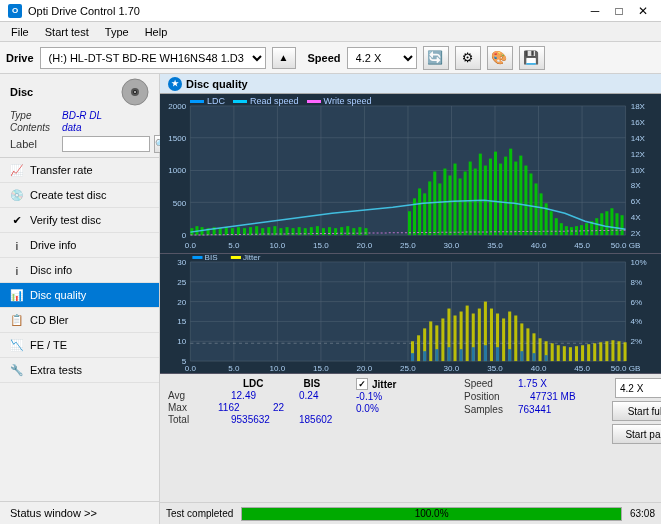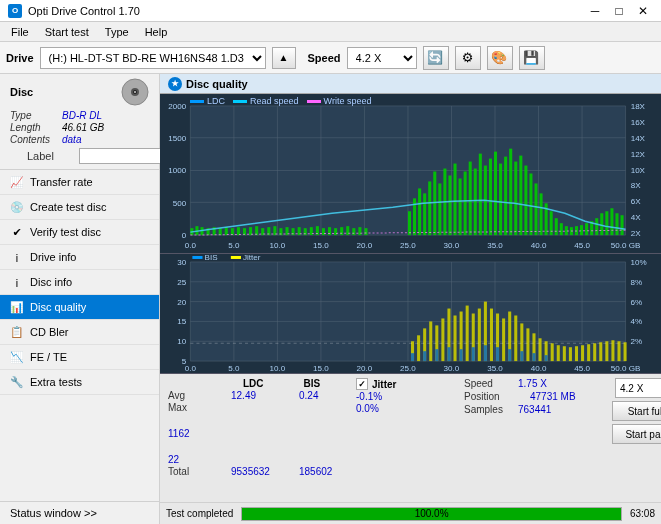--- a/index.html
+++ b/index.html
@@ -33,21 +33,21 @@
     
     
     .disc-panel { padding: 4px 10px; border-bottom: 1px solid #d0d0d0; }
     .disc-header { display: flex; align-items: center; justify-content: space-between; margin-bottom: 4px; }
     .disc-header-label { font-size: 11px; font-weight: bold; }
     .disc-icon { width: 28px; height: 28px; }
     .disc-info-row { display: flex; gap: 4px; font-size: 10px; margin-bottom: 1px; font-style: italic; }
     .disc-info-key { color: #333; min-width: 48px; }
     .disc-info-val { color: #0000cc; }
     .disc-info-val.black { color: #000; }
-    .label-row { display: flex; align-items: center; gap: 4px; margin-top: 2px; margin-left: 17px; }
+    .label-row { display: flex; align-items: center; gap: 4px; margin-top: 2px; }
     .label-input { height: 16px; width: 88px; border: 1px solid #aaa; background: white; font-size: 10px; }
     .label-btn { width: 18px; height: 18px; border: 1px solid #aaa; background: linear-gradient(to bottom, #fff, #e0e0e0); cursor: pointer; font-size: 9px; display: flex; align-items: center; justify-content: center; }
 
     
     .nav-items { flex: 1; }
     .nav-item { padding: 5px 10px; font-size: 11px; cursor: pointer; border-bottom: 1px solid #e0e0e0; display: flex; align-items: center; gap: 6px; color: #000; }
     .nav-item.active { background: #0078d4; color: white; }
     .nav-item-icon { width: 14px; height: 14px; display: flex; align-items: center; justify-content: center; font-size: 11px; flex-shrink: 0; }
 
     
@@ -122,24 +122,20 @@
         <svg class="disc-icon" viewBox="0 0 28 28">
           <circle cx="14" cy="14" r="13" fill="#aaa" stroke="#888" stroke-width="1"></circle>
           <circle cx="14" cy="14" r="4" fill="#555"></circle>
           <circle cx="14" cy="14" r="2" fill="#222"></circle>
           <circle cx="14" cy="14" r="1" fill="#ccc"></circle>
         </svg>
       </div>
       <div class="disc-info-row">
         <span class="disc-info-key">Type</span>
         <span class="disc-info-val">BD-R DL</span>
-      </div>
-      <div class="disc-info-row">
-        <span class="disc-info-key">Length</span>
-        <span class="disc-info-val black">46.61 GB</span>
       </div>
       <div class="disc-info-row">
         <span class="disc-info-key">Contents</span>
         <span class="disc-info-val">data</span>
       </div>
       <div class="label-row">
         <span class="disc-info-key">Label</span>
         <input class="label-input" type="text" style="">
         <button class="label-btn">🔍</button>
       </div>
@@ -468,21 +464,21 @@
           <div style="display:flex; gap:40px; font-size:10px; font-weight:bold;">
             <span style="min-width:35px;"></span>
             <span>LDC</span>
             <span>BIS</span>
           </div>
           <div style="display:flex; gap:28px; font-size:10px;">
             <span style="min-width:35px;color:#333;">Avg</span>
             <span style="color:#0000cc;min-width:40px;">12.49</span>
             <span style="color:#0000cc;">0.24</span>
           </div>
-          <div style="display:flex; gap:15px; font-size:10px;flex-direction:column;">
+          <div style="display:flex; gap:15px; font-size:10px;">
             <span style="min-width:35px;color:#333;">Max</span>
             <span style="color:#0000cc;min-width:40px;">1162</span>
             <span style="color:#0000cc;">22</span>
           </div>
           <div style="display:flex; gap:28px; font-size:10px;">
             <span style="min-width:35px;color:#333;">Total</span>
             <span style="color:#0000cc;min-width:40px;">9535632</span>
             <span style="color:#0000cc;">185602</span>
           </div>
         </div>

